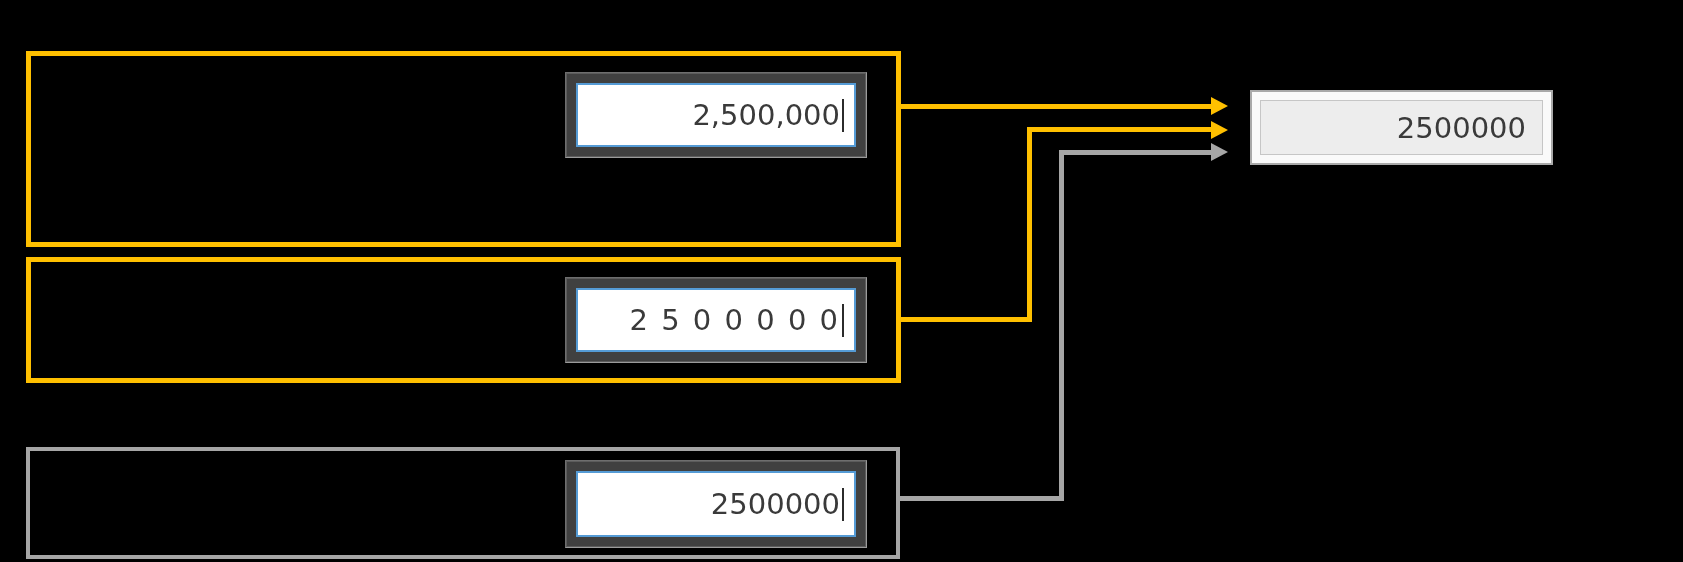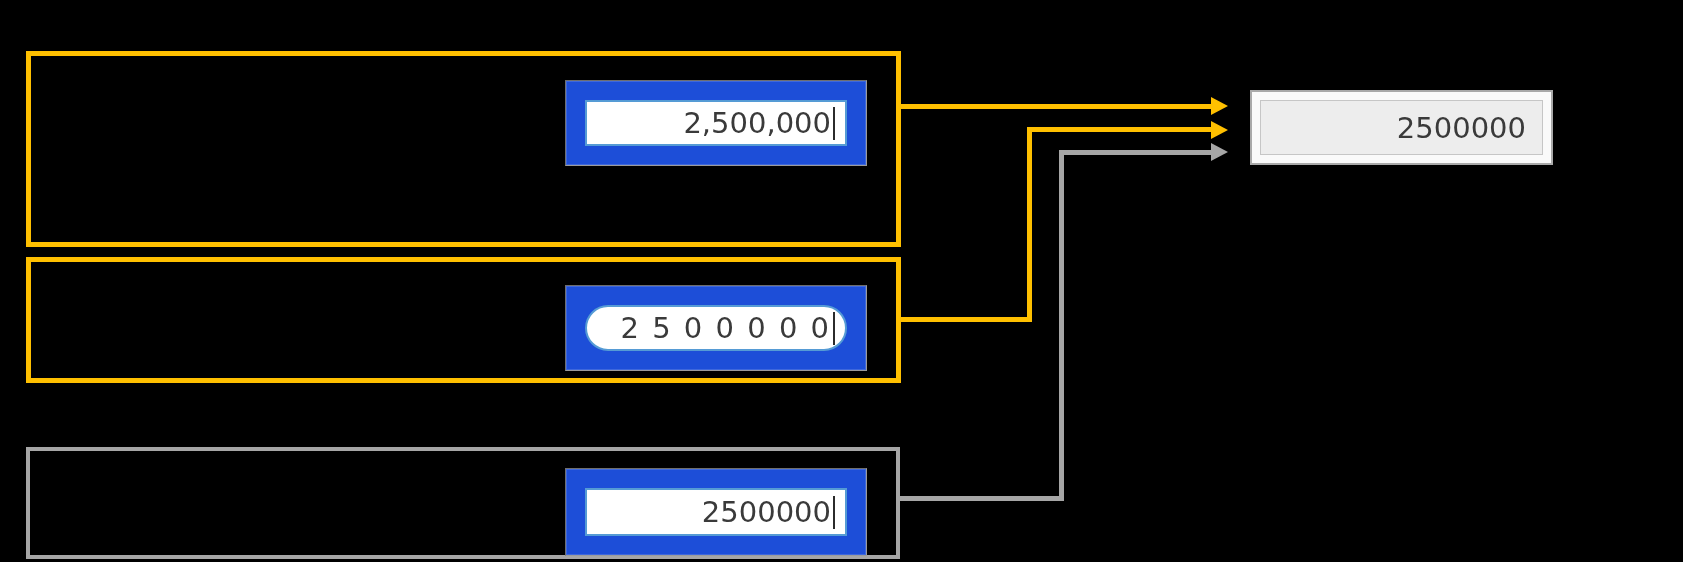--- a/index.html
+++ b/index.html
@@ -14,33 +14,32 @@
     overflow:hidden;font-family:"DejaVu Sans","Liberation Sans",sans-serif;
   }
   .abs{position:absolute;box-sizing:border-box;}
 
   
   .group{border:5px solid var(--accent-yellow);background:transparent;}
   .group.gray{border:4px solid var(--connector-gray);}
 
   
   .input-widget{
-    background:#1d4ed8;padding:19px;
+    background:#404040;padding:10px;
     border:1px solid #9b9b9b;border-top-color:#6e6e6e;border-left-color:#6e6e6e;
     box-shadow:0 0 0 1px rgba(255,255,255,0.15) inset;
-    margin-top:8px;
   }
   .input-field{
     width:100%;height:100%;background:#ffffff;
     border:2px solid var(--input-focus-blue);
     display:flex;align-items:center;justify-content:flex-end;
     padding-right:10px;box-sizing:border-box;
     font-size:29px;color:var(--value-text);white-space:pre;
   }
-  .input-field.spaced{letter-spacing:2px;border-radius:25px;}
+  .input-field.spaced{letter-spacing:2px;}
   .caret{display:inline-block;width:2px;height:33px;background:#2b2b2b;margin-left:2px;}
 
   
   .output-widget{
     background:#fafafa;border:2px solid #a9a9a9;padding:8px;
   }
   .output-field{
     width:100%;height:100%;background:#ededed;border:1px solid #c6c6c6;
     display:flex;align-items:center;justify-content:flex-end;
     padding-right:16px;box-sizing:border-box;

